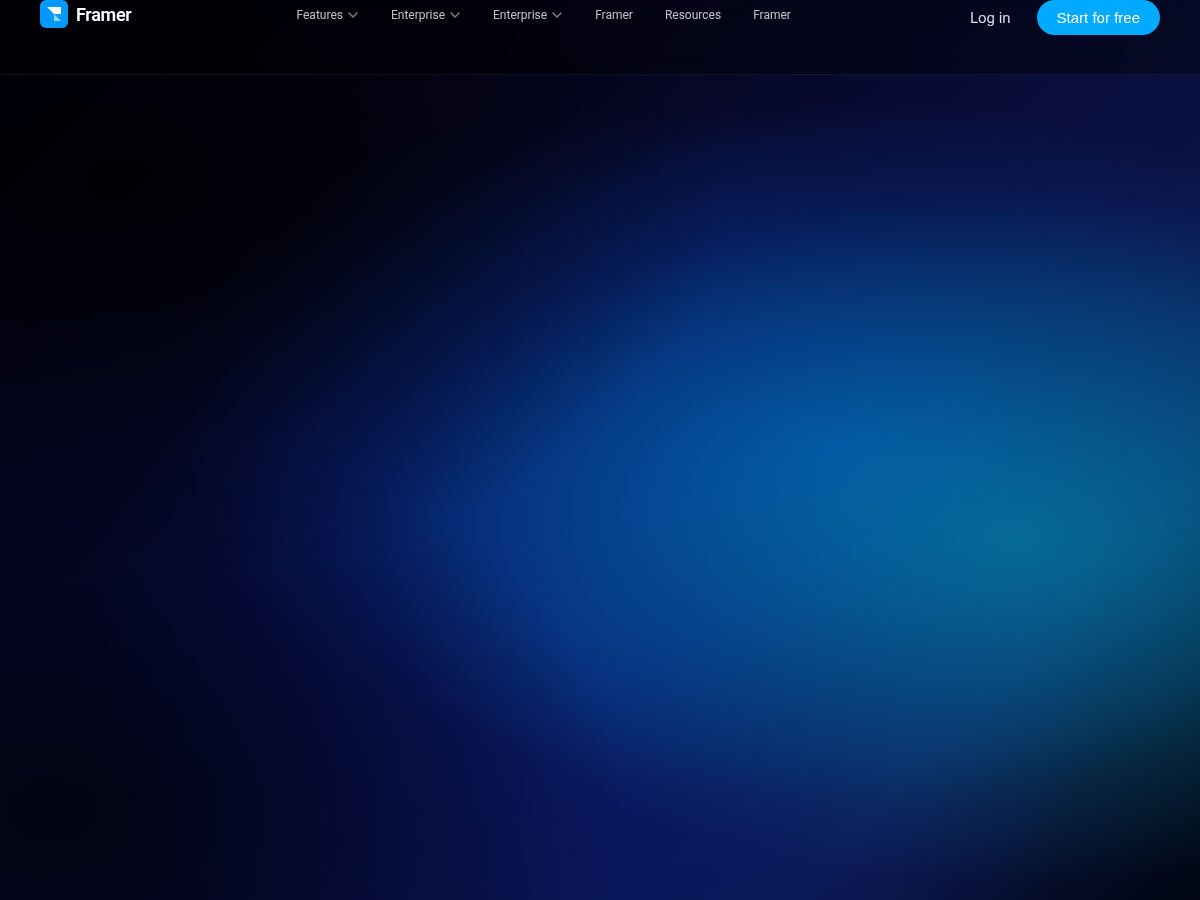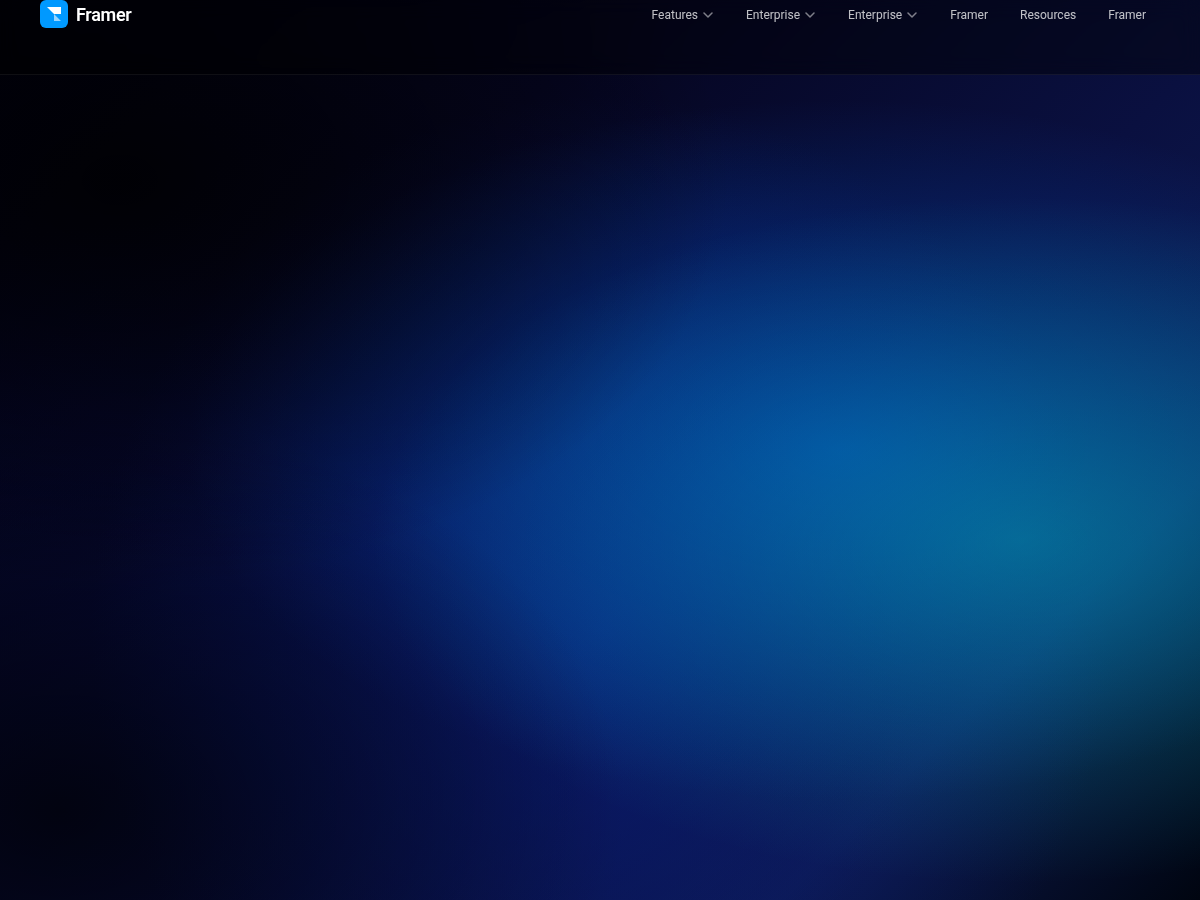--- a/index.html
+++ b/index.html
@@ -168,13 +168,17 @@
       <span>Framer</span>
     </a>
     <a class="nav-item">
       <span>Resources</span>
     </a>
     <a class="nav-item">
       <span>Framer</span>
     </a>
   </div>
 
+  <div class="nav-right">
+    <a class="login-btn">Log in</a>
+    <button class="start-btn">Start for free</button>
+  </div>
 </nav>
 
 </body></html>

